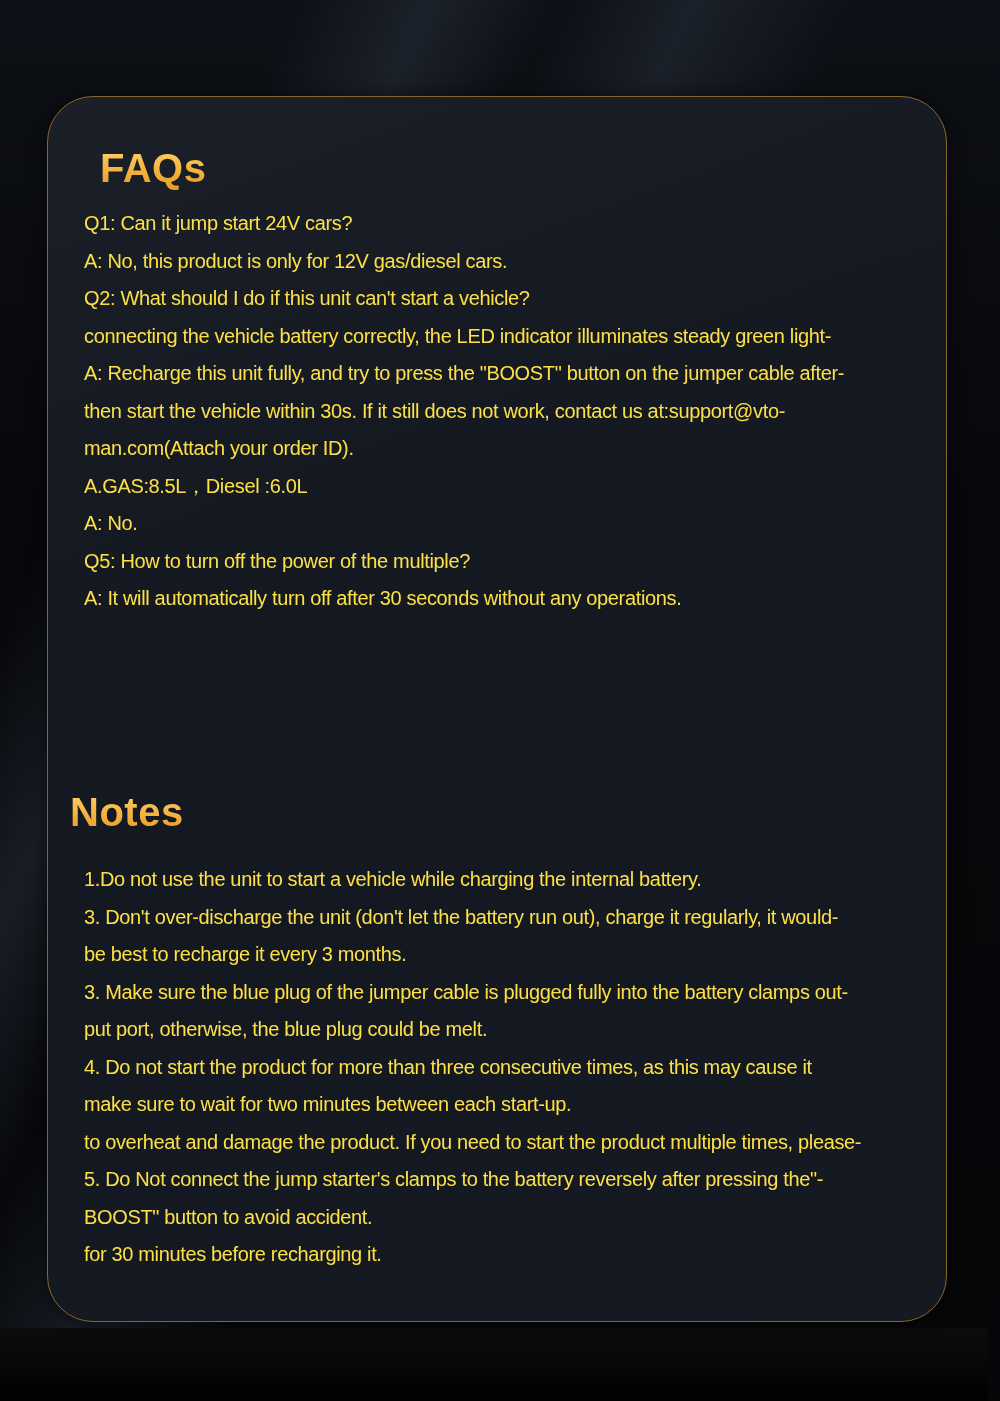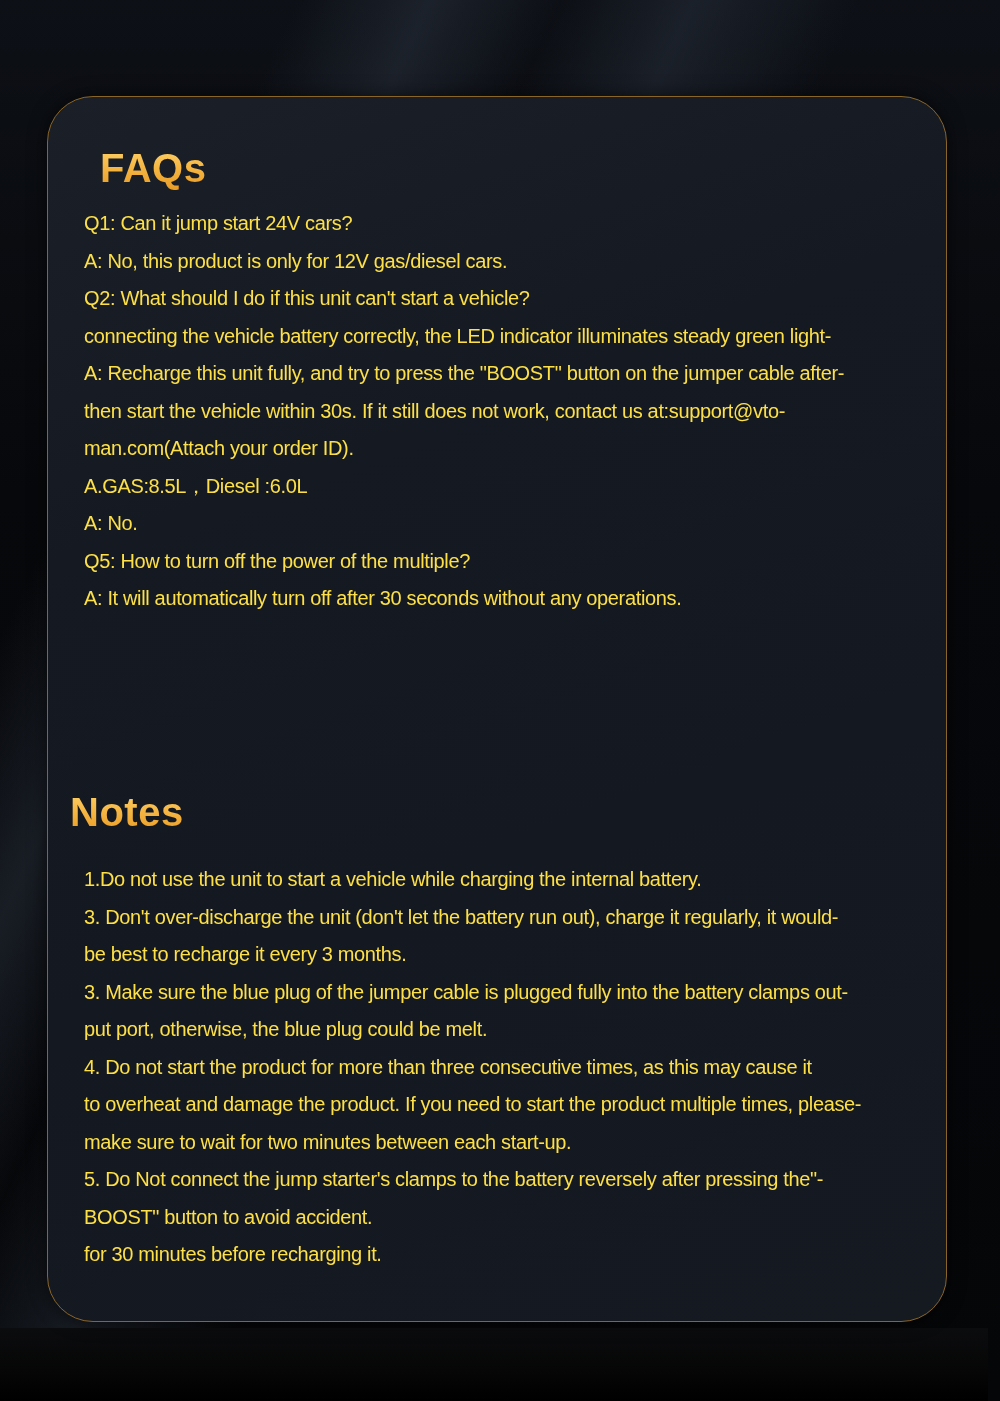--- a/index.html
+++ b/index.html
@@ -99,18 +99,18 @@
 </ul>
 
 <h2 class="section-title notes-title">Notes</h2>
 <ul class="lines notes-lines">
   <li>1.Do not use the unit to start a vehicle while charging the internal battery.</li>
   <li>3. Don't over-discharge the unit (don't let the battery run out), charge it regularly, it would-</li>
   <li>be best to recharge it every 3 months.</li>
   <li>3. Make sure the blue plug of the jumper cable is plugged fully into the battery clamps out-</li>
   <li>put port, otherwise, the blue plug could be melt.</li>
   <li>4. Do not start the product for more than three consecutive times, as this may cause it</li>
+  <li>make sure to wait for two minutes between each start-up.</li>
   <li>to overheat and damage the product. If you need to start the product multiple times, please-</li>
-  <li>make sure to wait for two minutes between each start-up.</li>
   <li>5. Do Not connect the jump starter's clamps to the battery reversely after pressing the"-</li>
   <li>BOOST" button to avoid accident.</li>
   <li>for 30 minutes before recharging it.</li>
 </ul>
 
 </body></html>

